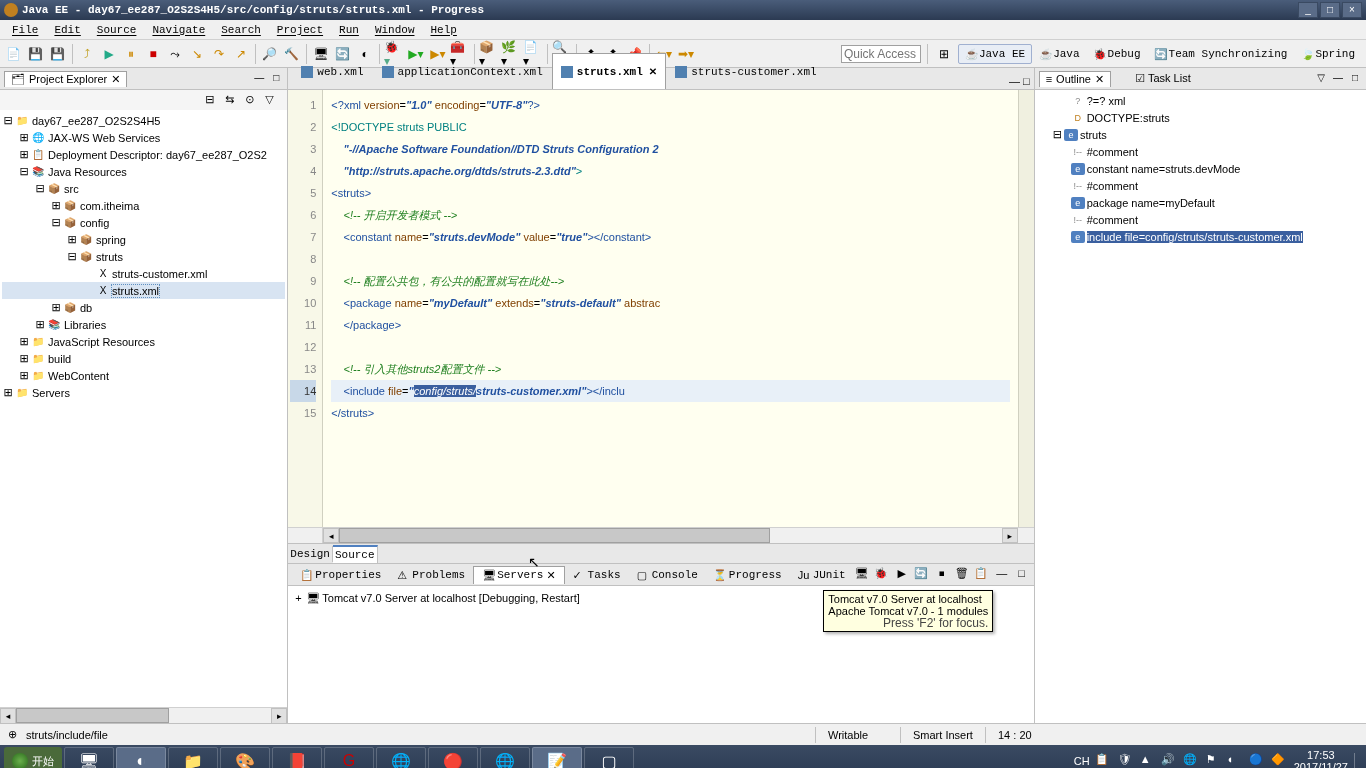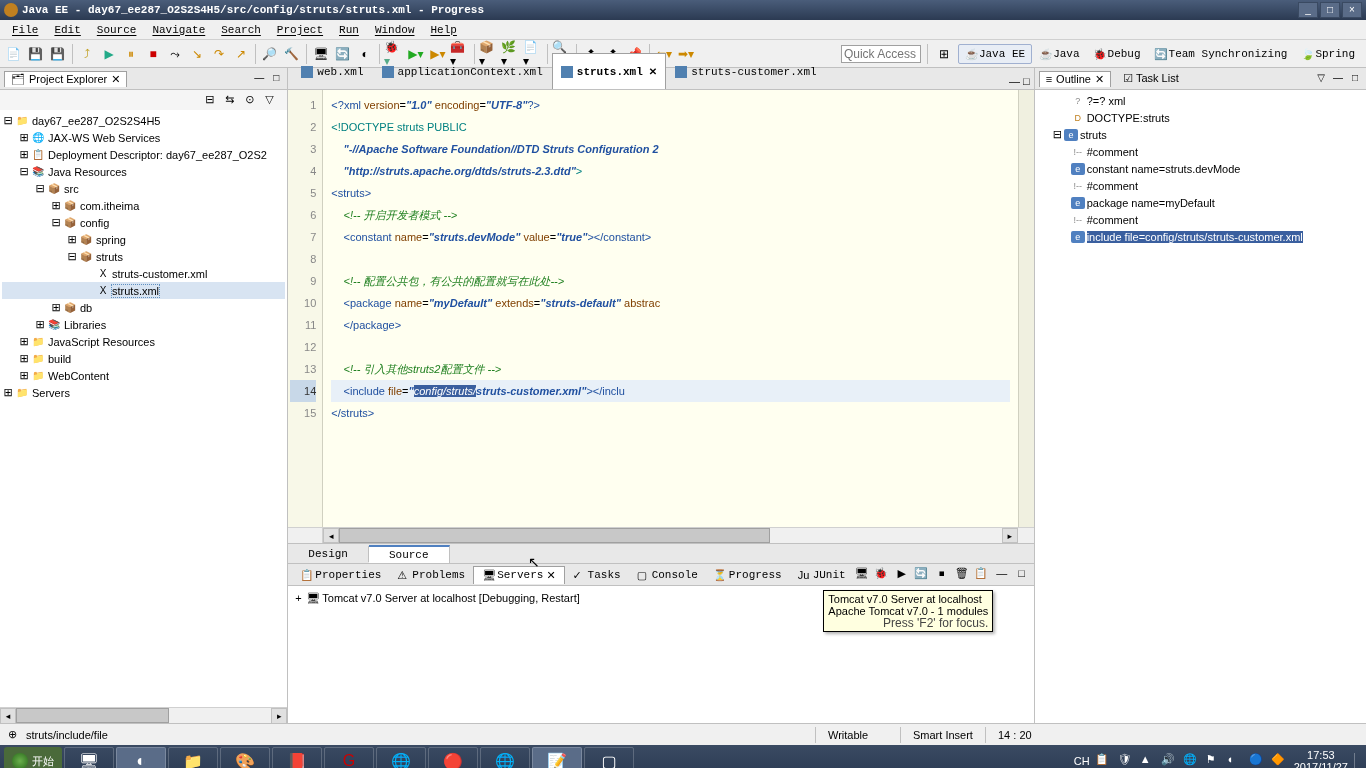--- a/index.html
+++ b/index.html
@@ -68,21 +68,21 @@
 .code .sel-hl { background: #3a5f9f; color: #fff; font-style: italic; font-weight: normal; }
 .ov-ruler { width: 16px; background: #f0f0e0; border-left: 1px solid #d0d0c0; }
 
 .editor-hsb { height: 16px; background: #f0f0f0; border-top: 1px solid #d0d0d0; display: flex; }
 .editor-hsb .corner { width: 35px; border-right: 1px solid #d0d0d0; }
 .editor-hsb .arrow { width: 16px; background: #e0e0e0; text-align: center; line-height: 14px; font-size: 9px; border: 1px solid #c0c0c0; }
 .editor-hsb .track { flex: 1; position: relative; }
 .editor-hsb .thumb { position: absolute; left: 0; width: 65%; height: 100%; background: #c8c8c8; border: 1px solid #a0a0a0; }
 
 .editor-bottom-tabs { height: 20px; background: #e8e8e8; border-top: 1px solid #c0c0c0; display: flex; align-items: center; }
-.ebt { padding: 2px 20px; font-family: 'Courier New', monospace; font-size: 11px; border-right: 1px solid #c0c0c0; }
+.ebt { padding: 2px 2px; font-family: 'Courier New', monospace; font-size: 11px; border-right: 1px solid #c0c0c0; }
 .ebt.active { background: #fff; border-top: 2px solid #5080c0; }
 
 .bottom-views { flex: 0 0 160px; border-top: 1px solid #c0c0c0; background: #fff; display: flex; flex-direction: column; }
 .bv-tabs { height: 22px; background: #e8e8e8; border-bottom: 1px solid #c0c0c0; display: flex; align-items: center; padding: 0 4px; }
 .bv-tab { padding: 2px 8px; font-family: 'Courier New', monospace; font-size: 11px; display: flex; align-items: center; gap: 3px; }
 .bv-tab.active { background: #fff; border: 1px solid #a0a0a0; border-bottom: none; }
 .bv-tab .bvi { width: 12px; height: 12px; display: inline-block; }
 .bv-btns { margin-left: auto; display: flex; gap: 4px; }
 .bv-btn { width: 16px; height: 16px; font-size: 11px; text-align: center; }
 
@@ -401,21 +401,21 @@
     </div>
   </div>
 
   <div class="right-pane">
     <div class="view-header">
       <div class="tabbox">
         <span>≡</span>
         <span>Outline</span>
         <span>✕</span>
       </div>
-      <span style="margin-left:12px">
+      <span style="margin-left:24px">
         <span>☑</span>
         <span>Task List</span>
       </span>
       <div class="vh-btns">
         <span class="vh-btn">▽</span>
         <span class="vh-btn">—</span>
         <span class="vh-btn">□</span>
       </div>
     </div>
     <div class="outline-body" id="outline-tree">

